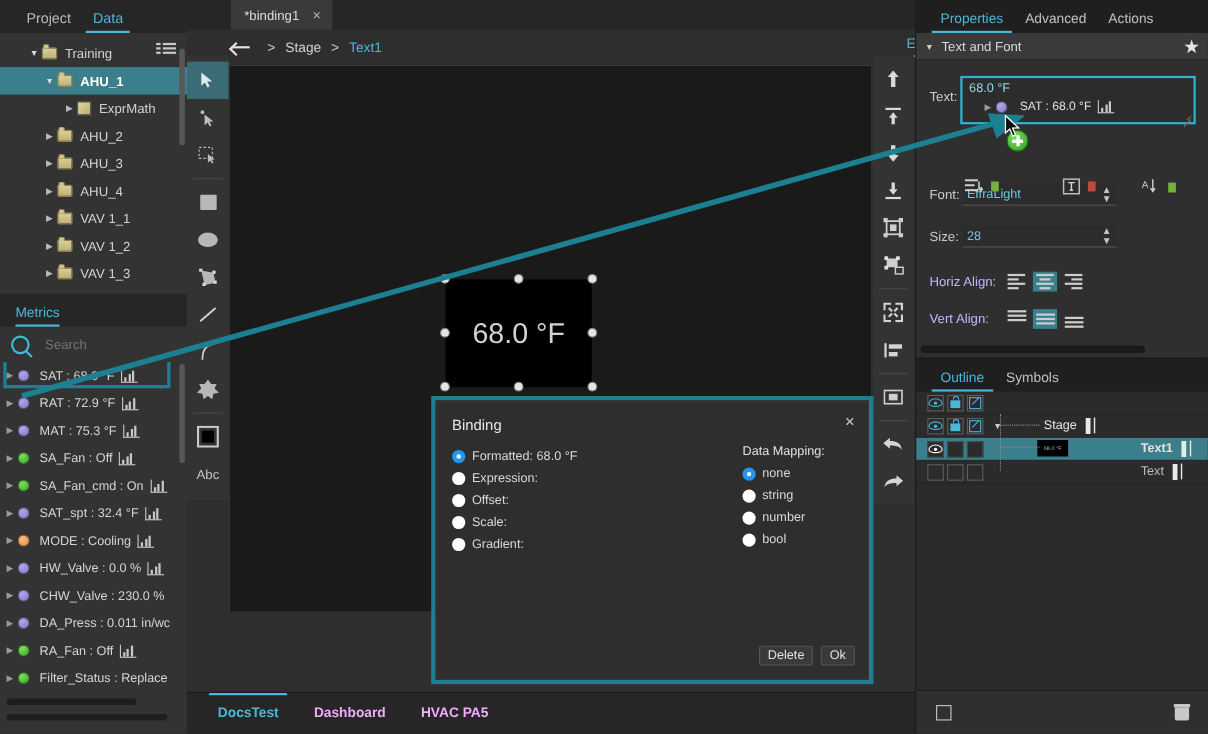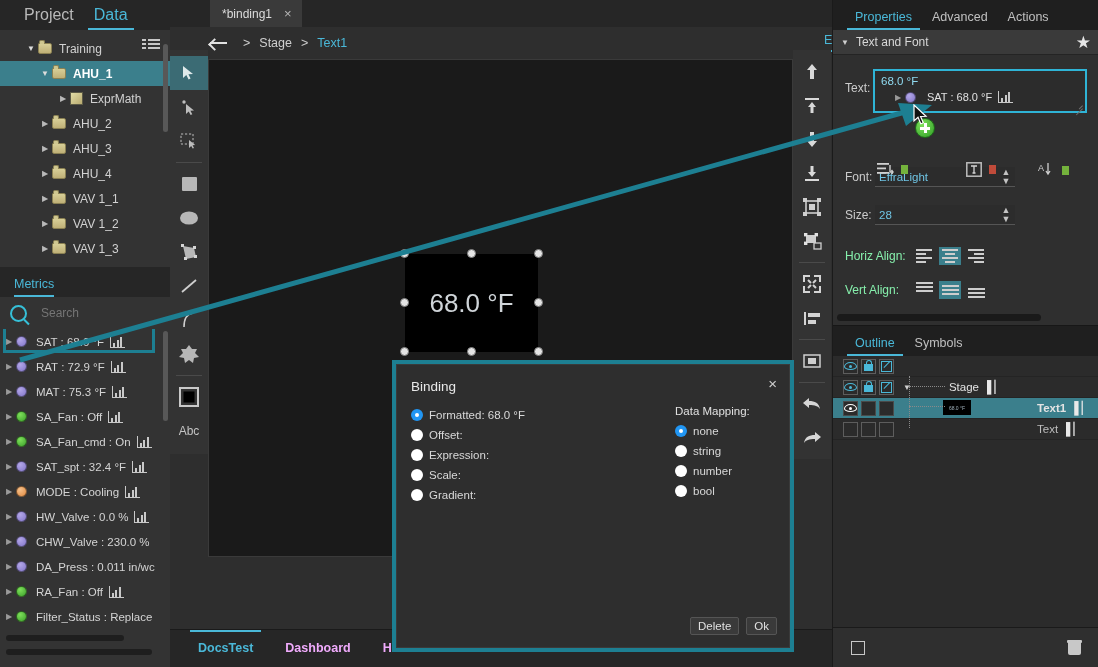--- a/index.html
+++ b/index.html
@@ -8,21 +8,21 @@
     background:#2b2b2b;
     font-family:"Liberation Sans","DejaVu Sans",sans-serif;
     font-size:12px;color:#c8c8c8;
     -webkit-font-smoothing:antialiased;
   }
   .app{position:relative;width:1098px;height:667px;}
 
   
   #left-panel{position:absolute;left:0;top:0;width:170px;height:667px;background:#333333;}
   #left-tabs{height:30px;background:#262626;display:flex;align-items:flex-end;padding-left:14px;}
-  #left-tabs .tab{padding:0 10px 6px 10px;font-size:16px;color:#b9b9b9;cursor:pointer;position:relative;}
+  #left-tabs .tab{padding:0 10px 6px 10px;font-size:13px;color:#b9b9b9;cursor:pointer;position:relative;}
   #left-tabs .tab.active{color:#4ab8d8;}
   #left-tabs .tab.active:after{content:"";position:absolute;left:4px;right:4px;bottom:0;height:2px;background:#4ab8d8;}
 
   #tree{position:relative;background:#333333;height:237px;padding-top:6px;box-sizing:border-box;}
   #list-icon{position:absolute;right:10px;top:9px;width:18px;height:13px;cursor:pointer;}
   #list-icon i{display:block;height:2px;background:#c9c9c9;margin-bottom:2px;}
   #list-icon i:nth-child(odd){width:4px;}
   #list-icon i:nth-child(even){width:12px;margin-left:6px;margin-top:-4px;}
   .tnode{height:25px;display:flex;align-items:center;font-size:12px;color:#d2d2d2;cursor:pointer;white-space:nowrap;}
   .tnode.sel{background:#3b7f8c;color:#fff;font-weight:bold;}
@@ -138,21 +138,21 @@
   .greenchip{width:7px;height:9px;background:#74b23c;margin-left:7px;}
   .redchip{width:7px;height:9px;background:#c04b3a;margin-left:7px;}
 
   .frow{display:flex;align-items:center;padding-left:12px;}
   .flabel{font-size:12px;color:#cbcbcb;width:30px;}
   .finput{background:#2c2c2c;border:none;border-bottom:1px solid #555;height:19px;color:#6fc4e4;font-size:11.5px;padding:0 4px;
           font-family:"Liberation Sans",sans-serif;outline:none;}
   .spin{display:inline-block;margin-left:-14px;color:#c4c4c4;font-size:9px;line-height:9px;text-align:center;width:10px;}
 
   .alignrow{display:flex;align-items:center;padding-left:12px;margin-top:16px;}
-  .alignlabel{font-size:12px;color:#86efac;width:68px;}
+  .alignlabel{font-size:12px;color:#c4b5fd;width:68px;}
   .abtn{width:22px;height:18px;display:flex;flex-direction:column;justify-content:center;align-items:center;margin-right:4px;cursor:pointer;box-sizing:border-box;}
   .abtn.on{background:#3b7f8c;}
   .abtn i{display:block;height:2px;background:#cdcdcd;margin:1px 0;}
   #prop-hscroll{position:absolute;left:4px;bottom:4px;width:204px;height:7px;background:#1a1a1a;border-radius:4px;}
 
   #outline-tabs{height:30px;background:#1f1f1f;display:flex;align-items:flex-end;padding-left:12px;border-top:1px solid #171717;}
   #outline-tabs .tab{padding:0 10px 6px 10px;font-size:12.5px;color:#c0c0c0;cursor:pointer;position:relative;}
   #outline-tabs .tab.active{color:#4ab8d8;}
   #outline-tabs .tab.active:after{content:"";position:absolute;left:2px;right:2px;bottom:0;height:2px;background:#4ab8d8;}
 
@@ -177,21 +177,21 @@
   .dotline-h{position:absolute;border-top:1px dotted #8a8a8a;}
 
   #right-bottom{position:absolute;left:0;bottom:0;width:266px;height:40px;background:#2f2f2f;border-top:1px solid #1a1a1a;display:flex;align-items:center;justify-content:space-between;padding:0 18px;box-sizing:border-box;}
   #copy-icon{width:14px;height:14px;border:1.5px solid #c8c8c8;position:relative;box-sizing:border-box;}
   #copy-icon:before{content:"";position:absolute;left:-4px;top:-4px;width:14px;height:14px;border:1.5px solid #c8c8c8;box-sizing:border-box;background:#2f2f2f;z-index:-1;}
   #trash-icon{width:13px;height:15px;position:relative;}
   #trash-icon:before{content:"";position:absolute;left:0;top:3px;width:13px;height:12px;background:#c8c8c8;border-radius:0 0 2px 2px;}
   #trash-icon:after{content:"";position:absolute;left:-1px;top:0;width:15px;height:3px;background:#c8c8c8;border-radius:1px;}
 
   
-  #binding-outer{position:absolute;left:392px;top:360px;width:402px;height:292px;border:4px solid #1d7f92;box-sizing:border-box;z-index:60;}
+  #binding-outer{position:absolute;left:392px;top:360px;width:402px;height:262px;border:4px solid #1d7f92;box-sizing:border-box;z-index:60;}
   #binding{position:absolute;left:0;top:0;right:0;bottom:0;background:#2e2e2e;border:1px solid #3a3a3a;box-sizing:border-box;}
   #bd-title{position:absolute;left:14px;top:14px;font-size:13.5px;color:#e8e8e8;}
   #bd-close{position:absolute;right:12px;top:11px;font-size:15px;color:#cfcfcf;cursor:pointer;line-height:1;}
   #bd-body{position:absolute;left:14px;top:40px;right:14px;}
   .brow{display:flex;align-items:center;height:20px;margin-bottom:0px;}
   .radio{width:12px;height:12px;border-radius:50%;background:#ffffff;margin-right:6px;flex:0 0 12px;position:relative;}
   .radio.on{background:#2196f3;}
   .radio.on:after{content:"";position:absolute;left:3.7px;top:3.7px;width:4.6px;height:4.6px;border-radius:50%;background:#fff;}
   .blabel{font-size:11.5px;color:#d8d8d8;}
   #bd-right{position:absolute;right:14px;top:40px;width:100px;}
@@ -769,25 +769,25 @@
       <div id="bd-title">Binding</div>
       <div id="bd-close">×</div>
 
       <div id="bd-body">
         <div class="brow">
           <span class="radio on"></span>
           <span class="blabel">Formatted: 68.0 °F</span>
         </div>
         <div class="brow">
           <span class="radio"></span>
-          <span class="blabel">Offset:</span>
+          <span class="blabel">Expression:</span>
         </div>
         <div class="brow">
           <span class="radio"></span>
-          <span class="blabel">Expression:</span>
+          <span class="blabel">Offset:</span>
         </div>
         <div class="brow">
           <span class="radio"></span>
           <span class="blabel">Scale:</span>
         </div>
         <div class="brow">
           <span class="radio"></span>
           <span class="blabel">Gradient:</span>
         </div>
       </div>

